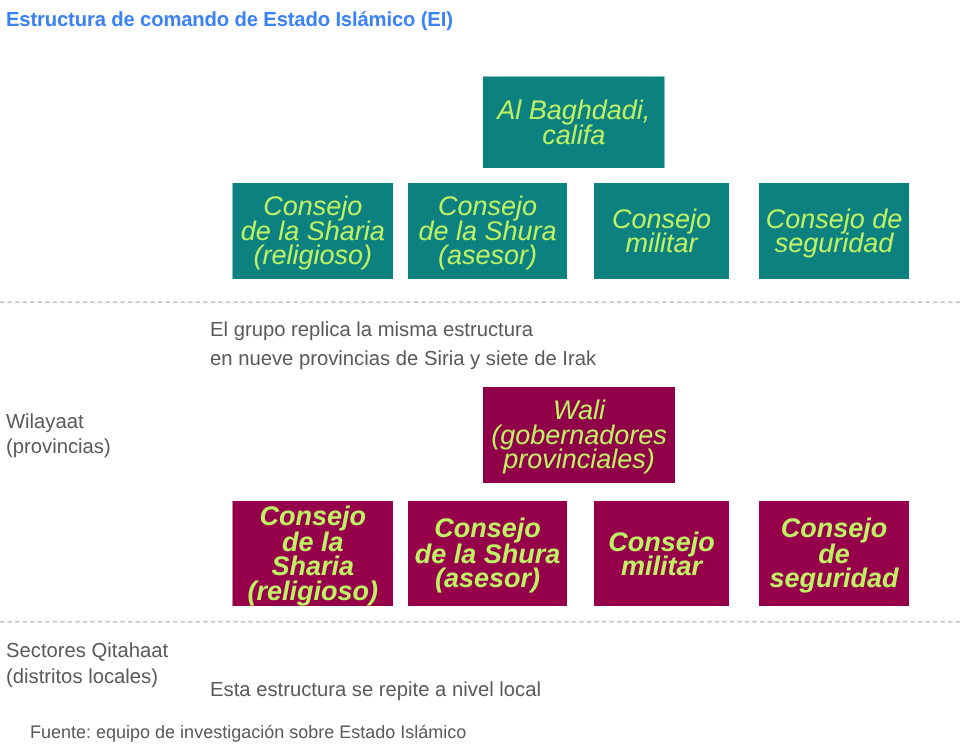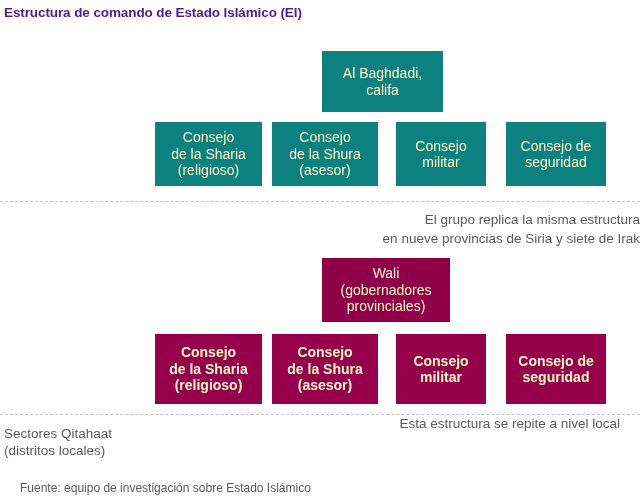--- a/index.html
+++ b/index.html
@@ -19,21 +19,21 @@
     overflow: hidden;
   }
 
   
   .chart-title {
     position: absolute;
     left: 4px;
     top: 5px;
     font-size: 13.5px;
     font-weight: bold;
-    color: #4c1d95;
+    color: #3b82f6;
     letter-spacing: -0.1px;
     white-space: nowrap;
   }
 
   
   .tier-label {
     position: absolute;
     left: 4px;
     font-size: 13.5px;
     color: #5a5a5a;
@@ -44,26 +44,27 @@
   .tier-label.wilayaat   { top: 272px; }
   .tier-label.sectors    { top: 425px; }
 
   
   .node-box {
     position: absolute;
     display: flex;
     align-items: center;
     justify-content: center;
     text-align: center;
-    color: #fef9c3;
-    font-size: 14px;
+    color: #bef264;
+    font-size: 18px;
     line-height: 16.5px;
     white-space: pre-line;
     box-sizing: border-box;
     padding: 2px 3px;
+    font-style: italic;
   }
   .node-box.teal   { background: #0d8080; }
   .node-box.maroon { background: #96004b; }
   .node-box.maroon-head { background: #900048; }
 
   
   .box-leader {
     left: 322px;
     top: 51px;
     width: 121px;
@@ -100,34 +101,34 @@
   }
   .divider.top-sep    { top: 201px; }
   .divider.bottom-sep { top: 414px; }
 
   
   .mid-note {
     position: absolute;
     left: 140px;
     top: 210px;
     width: 500px;
-    text-align: right;
+    text-align: left;
     font-size: 13.5px;
     line-height: 19px;
     color: #5a5a5a;
     white-space: pre-line;
   }
 
   
   .bottom-note {
     position: absolute;
     left: 140px;
-    top: 414px;
+    top: 450px;
     width: 480px;
-    text-align: right;
+    text-align: left;
     font-size: 13.5px;
     line-height: 19px;
     color: #5a5a5a;
     white-space: nowrap;
   }
 
   
   .source-line {
     position: absolute;
     left: 4px;
@@ -161,20 +162,22 @@
 militar</div>
 
   <div class="node-box teal row1 c4">Consejo de
 seguridad</div>
 
   <div class="divider top-sep"></div>
 
   <div class="mid-note">El grupo replica la misma estructura
 en nueve provincias de Siria y siete de Irak</div>
 
+  <div class="tier-label wilayaat">Wilayaat
+(provincias)</div>
 
   <div class="node-box maroon-head box-wali">Wali
 (gobernadores
 provinciales)</div>
 
   <div class="node-box maroon row2 c1">Consejo
 de la Sharia
 (religioso)</div>
 
   <div class="node-box maroon row2 c2">Consejo

